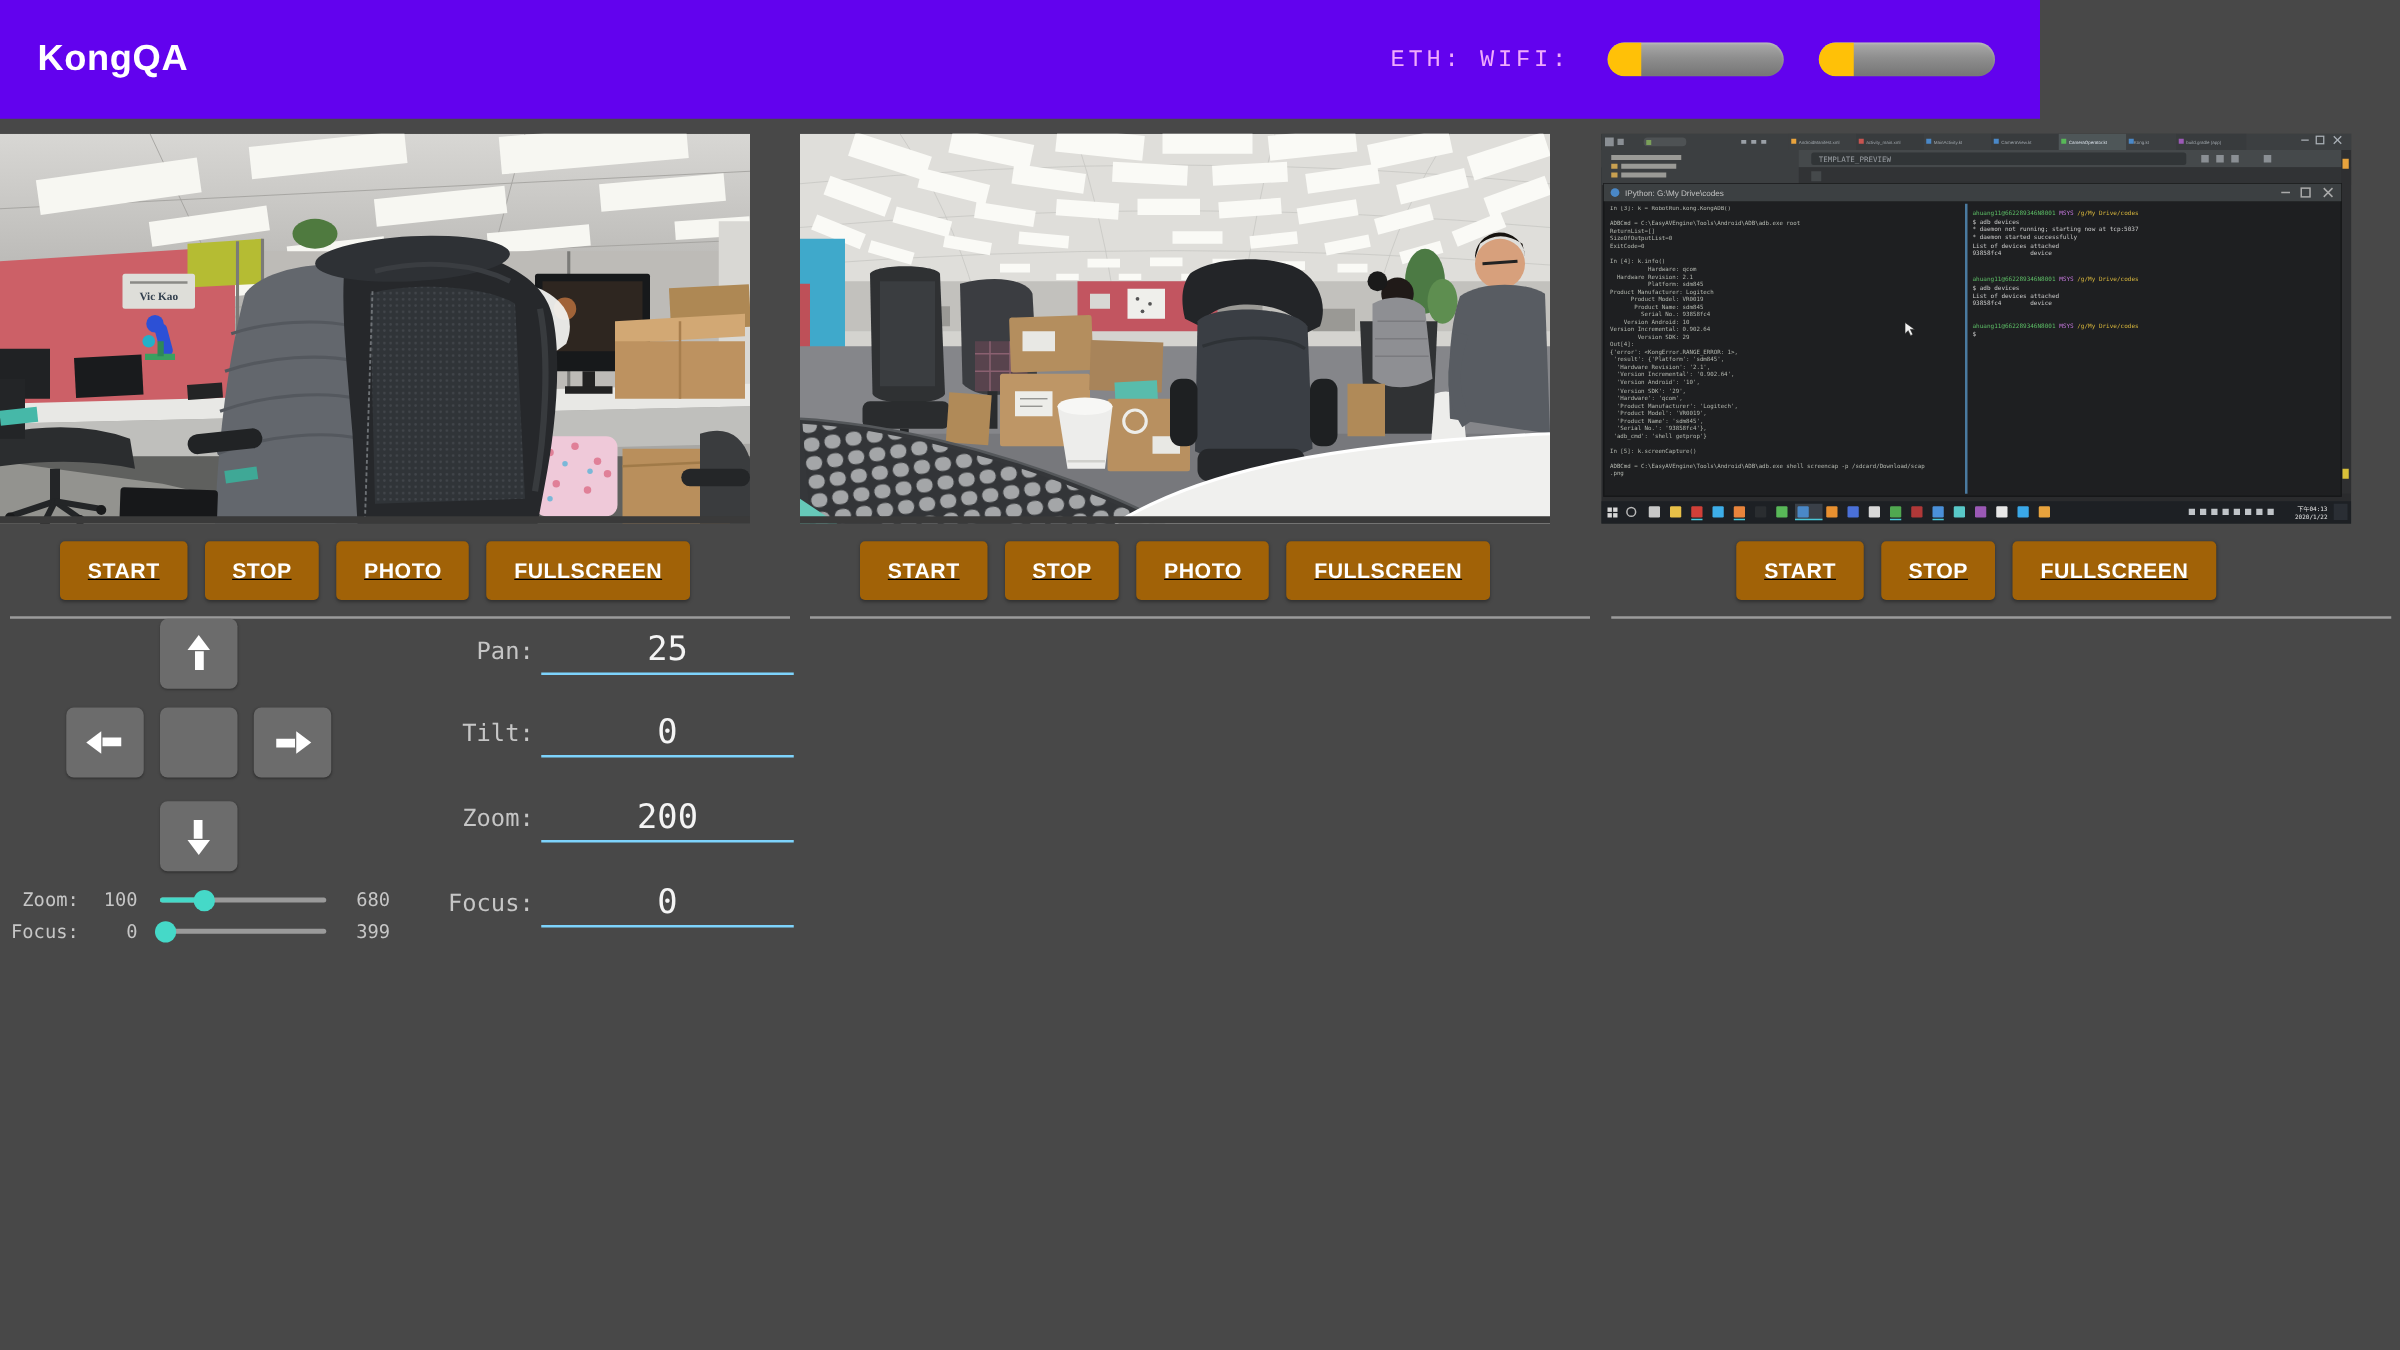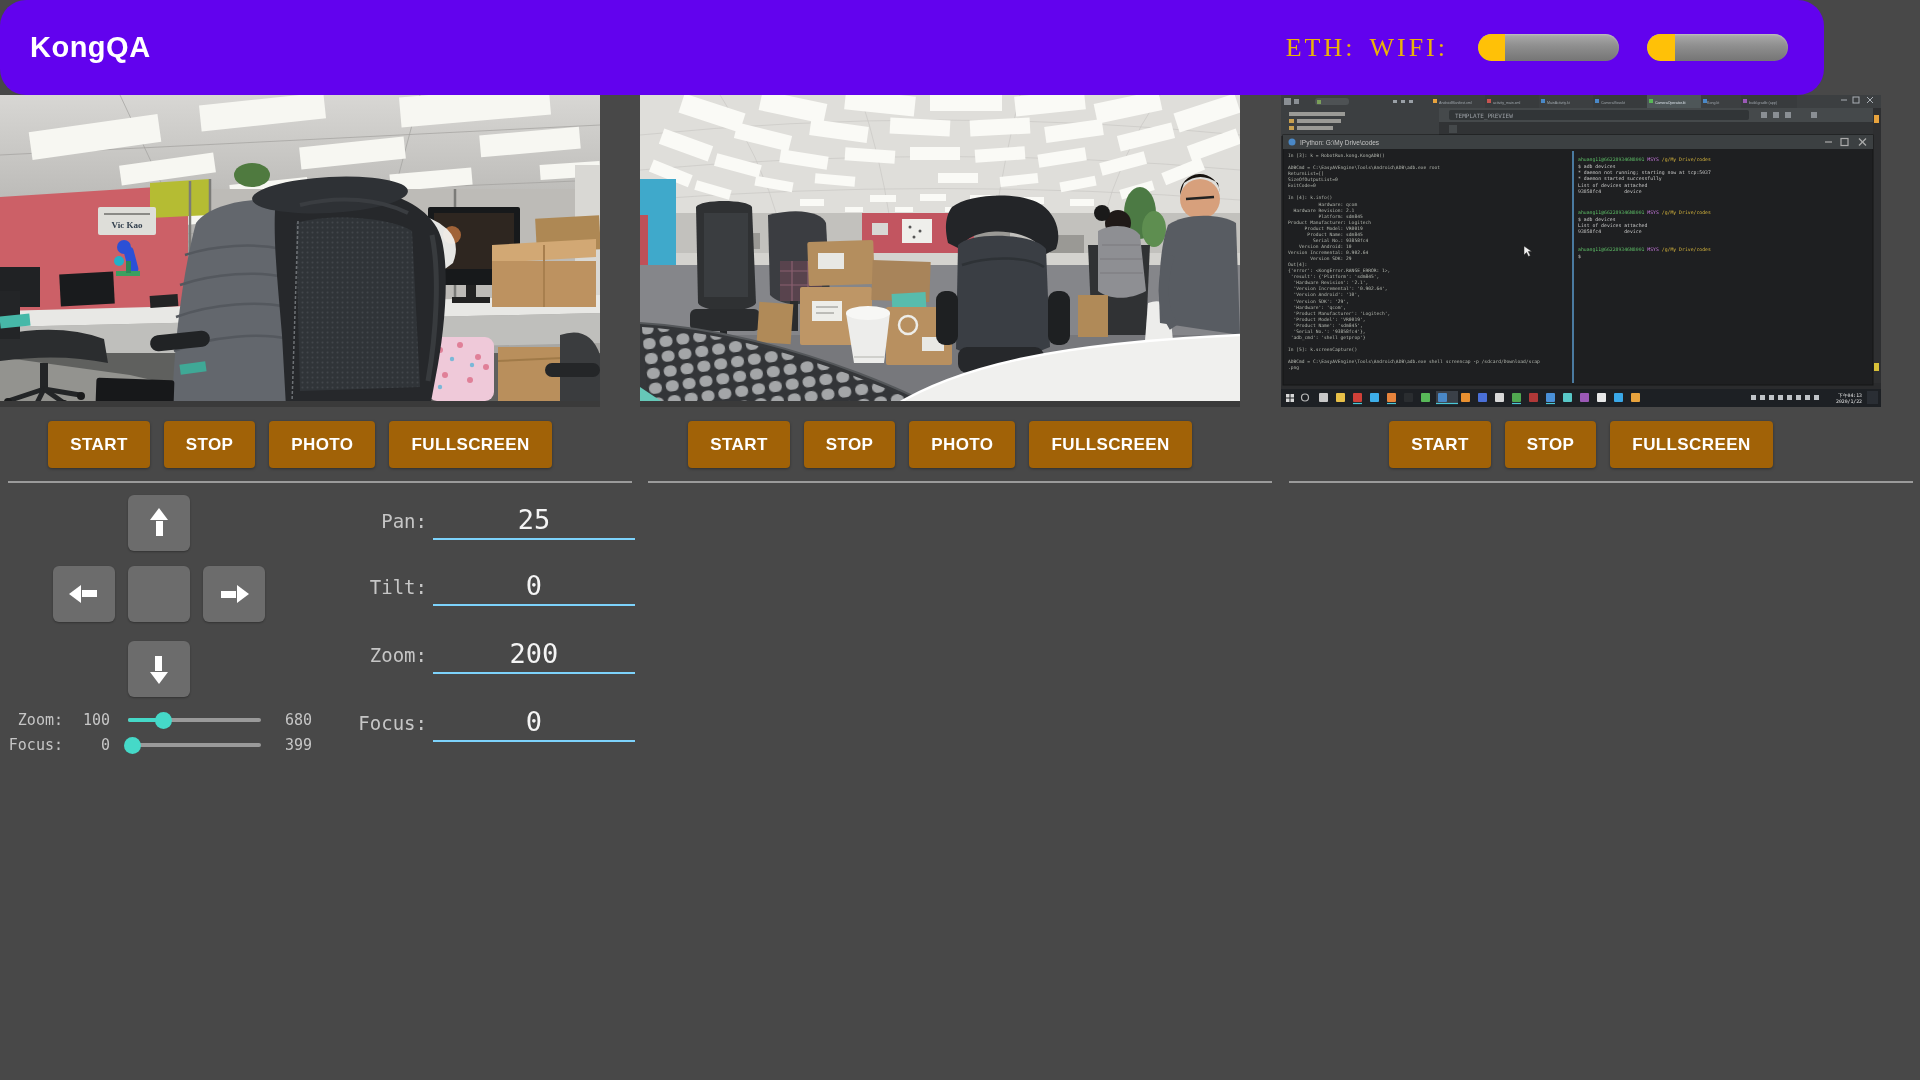--- a/index.html
+++ b/index.html
@@ -1,33 +1,33 @@
 <!DOCTYPE html>
 <html><head>
 <meta charset="utf-8">
 <style>
   html,body{margin:0;padding:0;background:#484848;}
   #app{position:relative;width:1920px;height:1080px;background:#484848;overflow:hidden;
        font-family:"Liberation Sans",sans-serif;}
 
   
-  .header{position:absolute;left:0;top:0;width:1824px;height:95px;background:#6202EE;
-          display:flex;align-items:center;border-radius:26px;}
+  .header{position:absolute;left:0;top:0;width:1632px;height:95px;background:#6202EE;
+          display:flex;align-items:center;}
   .app-title{color:#fff;font-size:29px;font-weight:700;margin-left:30px;letter-spacing:.5px;}
   .header-right{margin-left:auto;display:flex;align-items:center;margin-right:36px;}
-  .net-label{font-family:Liberation Serif, serif;font-size:26px;color:#eab308;
+  .net-label{font-family:Liberation Mono, monospace;font-size:19px;color:#f0abfc;
              letter-spacing:3px;margin-right:14px;}
   .net-bar{width:141px;height:27px;border-radius:13.5px;overflow:hidden;
            background:linear-gradient(180deg,#ABABAB 0%,#8E8E8E 45%,#757575 100%);
            margin-left:14px;box-shadow:inset 0 1px 2px rgba(255,255,255,.25);}
   .net-bar .fill{height:100%;background:#FFC107;border-radius:13.5px 0 0 13.5px;}
   .net-bar.wifi{margin-left:28px;}
 
   
-  .cam-col{position:absolute;top:95px;width:640px;}
+  .cam-col{position:absolute;top:107px;width:640px;text-decoration:underline;}
   .cam-col .feed{display:block;background:#222;}
   .btn-row{width:600px;margin-top:14px;display:flex;justify-content:center;gap:14px;}
   .cam-btn{height:47px;padding:0 22px;background:#a16207;color:#fff;border:none;border-radius:4px;
            font-family:"Liberation Sans",sans-serif;font-size:17px;font-weight:700;
            letter-spacing:.4px;box-shadow:0 1px 3px rgba(0,0,0,.35);cursor:pointer;}
   .divider{position:relative;left:8px;width:624px;height:2px;background:#9B9B9B;margin-top:13px;}
   .dpad-btn{width:62px;height:56px;background:#6C6C6C;border:none;border-radius:6px;
             box-shadow:0 1px 2px rgba(0,0,0,.3);cursor:pointer;position:absolute;}
   .arrow{position:absolute;left:50%;top:50%;width:30px;height:30px;transform:translate(-50%,-50%);}
   .arrow .stem{position:absolute;left:2px;top:12px;width:15px;height:7px;background:#fff;}

